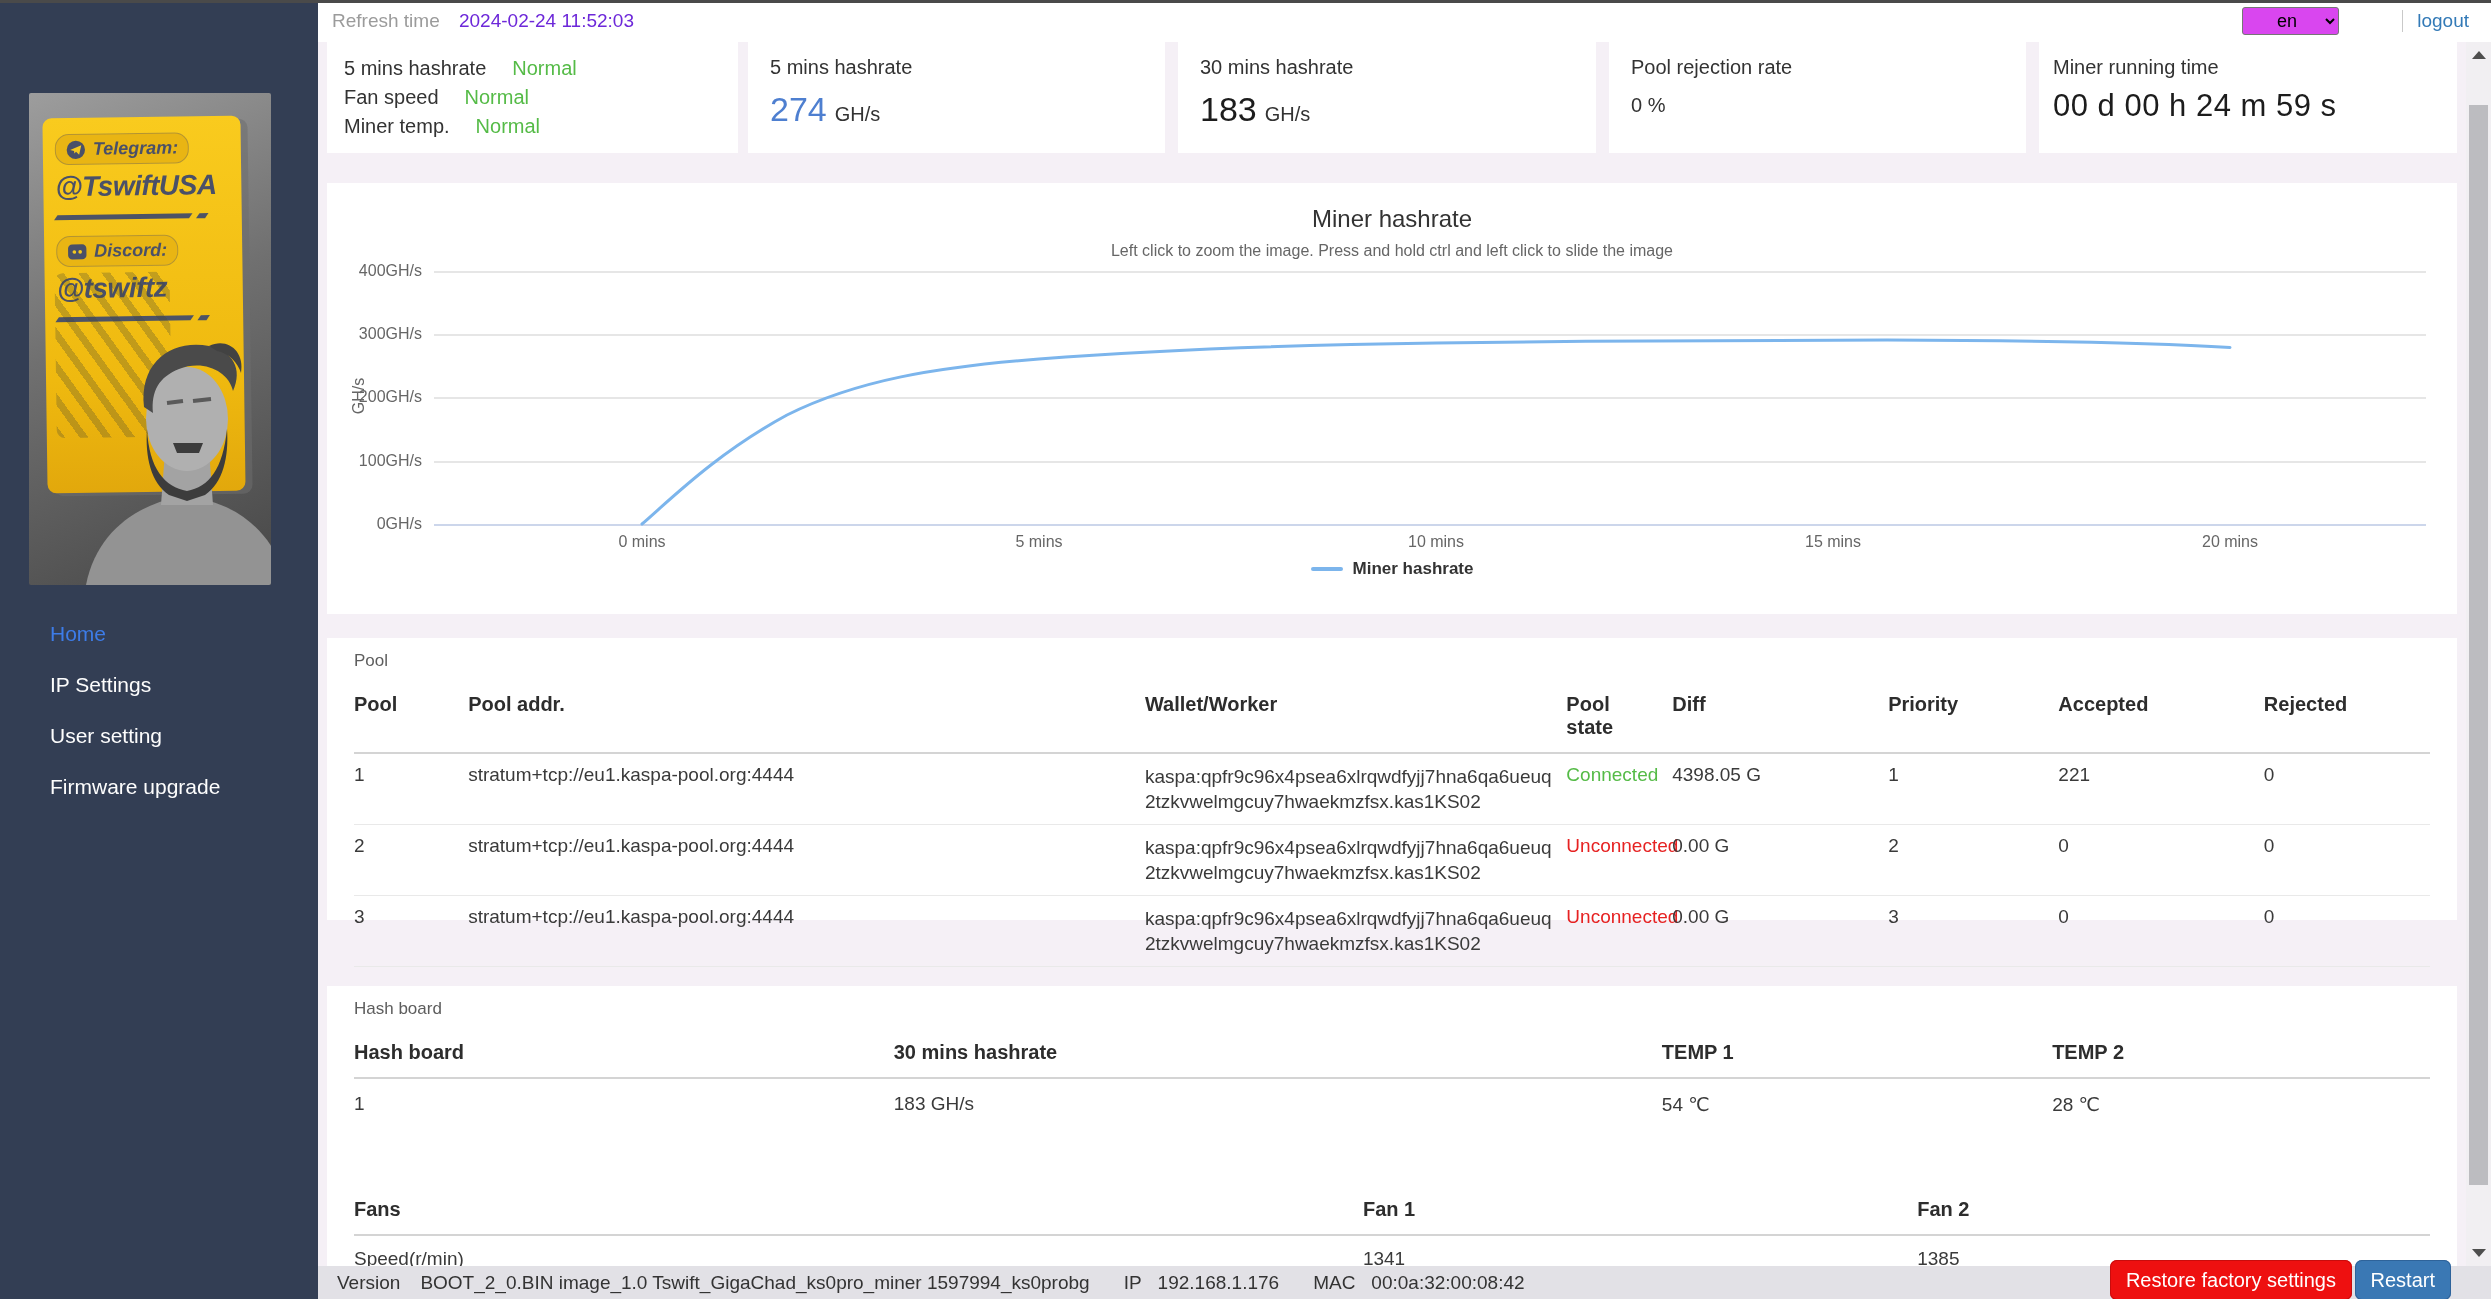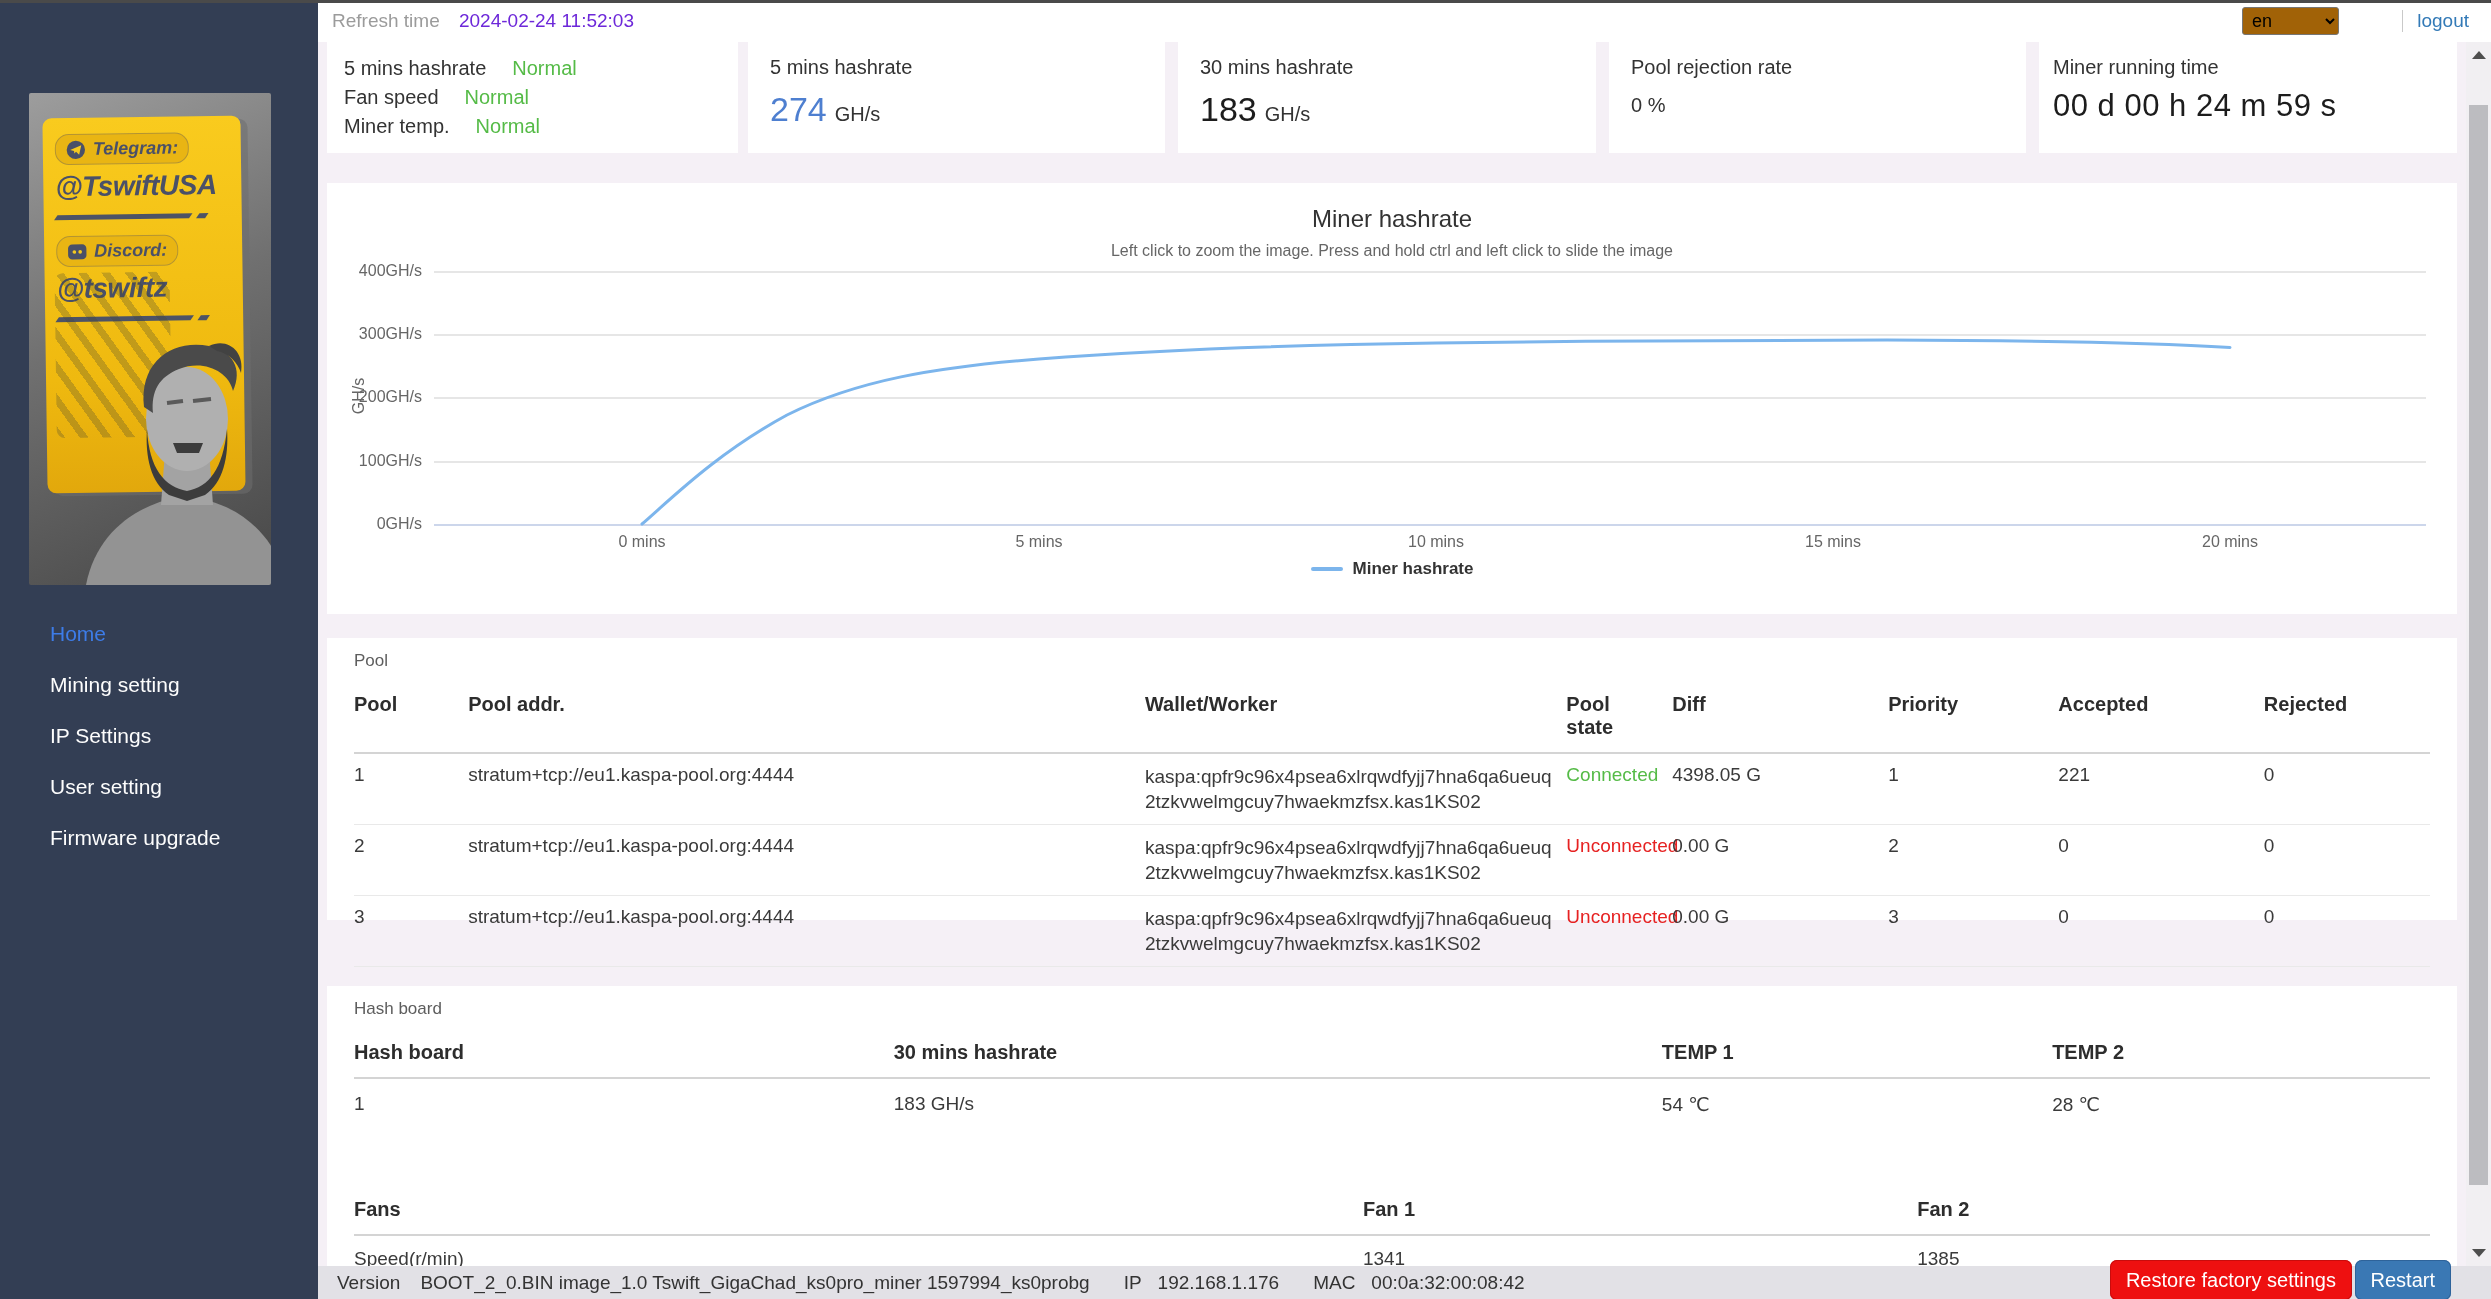--- a/index.html
+++ b/index.html
@@ -27,21 +27,21 @@
   .chad{position:absolute;right:-20px;bottom:0;width:210px;height:252px;}
   .menu{left:0;top:608px;width:256px;}
   .menu-item{height:51px;line-height:51px;padding-left:50px;font-size:21px;color:#fdfdfd;cursor:pointer;}
   .menu-item.active{color:#3d7ce8;}
   
   .topbar{left:318px;top:0;width:2173px;height:42px;background:#fff;z-index:40;}
   .refresh{position:absolute;left:14px;top:10px;font-size:19px;}
   .refresh .lab{color:#9b9b9b;}
   .refresh .val{color:#6d28d9;margin-left:14px;}
   .lang-select{position:absolute;right:152px;top:7px;width:97px;height:28px;font-size:18px;
-    font-family:"Liberation Sans",sans-serif;border:1px solid #767676;border-radius:3px;background:#a16207;padding-left:5px;}
+    font-family:"Liberation Sans",sans-serif;border:1px solid #767676;border-radius:3px;background:#d946ef;padding-left:5px;text-align:center;}
   .logout{position:absolute;right:22px;top:10px;font-size:19px;color:#337ab7;text-decoration:none;
     border-left:1px solid #c9c9c9;padding-left:14px;cursor:pointer;}
   
   .card{position:absolute;background:#fff;}
   .stat-rows{padding:12px 0 0 17px;}
   .stat-row{font-size:20px;color:#333;line-height:29px;}
   .stat-ok{color:#55bb47;margin-left:26px;}
   .c-title{position:absolute;left:22px;top:14px;font-size:20px;color:#333;}
   .big-val{position:absolute;left:22px;top:48px;font-size:34px;color:#1c1c1c;}
   .big-val .unit{font-size:20px;color:#333;margin-left:8px;}
@@ -127,21 +127,20 @@
         <ellipse cx="106" cy="86" rx="41" ry="52" fill="#b0b0b0"></ellipse>
         <path d="M63,74 C58,28 92,6 128,13 C152,18 162,36 152,58 C148,38 122,26 98,36 C78,44 70,58 72,80 Z" fill="#4a4a4a"></path>
         <path d="M128,13 C146,4 164,18 160,40 C157,30 148,20 136,18 Z" fill="#424242"></path>
         <path d="M66,96 C68,136 84,154 106,158 C128,154 142,136 146,96 C148,124 142,150 124,162 L106,168 L88,162 C70,150 64,124 66,96 Z" fill="#3c3c3c"></path>
         <path d="M86,70 L102,68 M112,68 L130,66" stroke="#5a5a5a" stroke-width="4" fill="none"></path>
         <path d="M92,110 L122,110 L118,120 L96,120 Z" fill="#3c3c3c"></path>
       </svg>
     </div>
     <div class="abs menu">
       <div class="menu-item active">Home</div>
-      <div class="menu-item">Mining setting</div>
       <div class="menu-item">IP Settings</div>
       <div class="menu-item">User setting</div>
       <div class="menu-item">Firmware upgrade</div>
     </div>
   </div>
 
   <div class="abs topbar">
     <div class="refresh">
       <span class="lab">Refresh time</span>
       <span class="val">2024-02-24 11:52:03</span>

